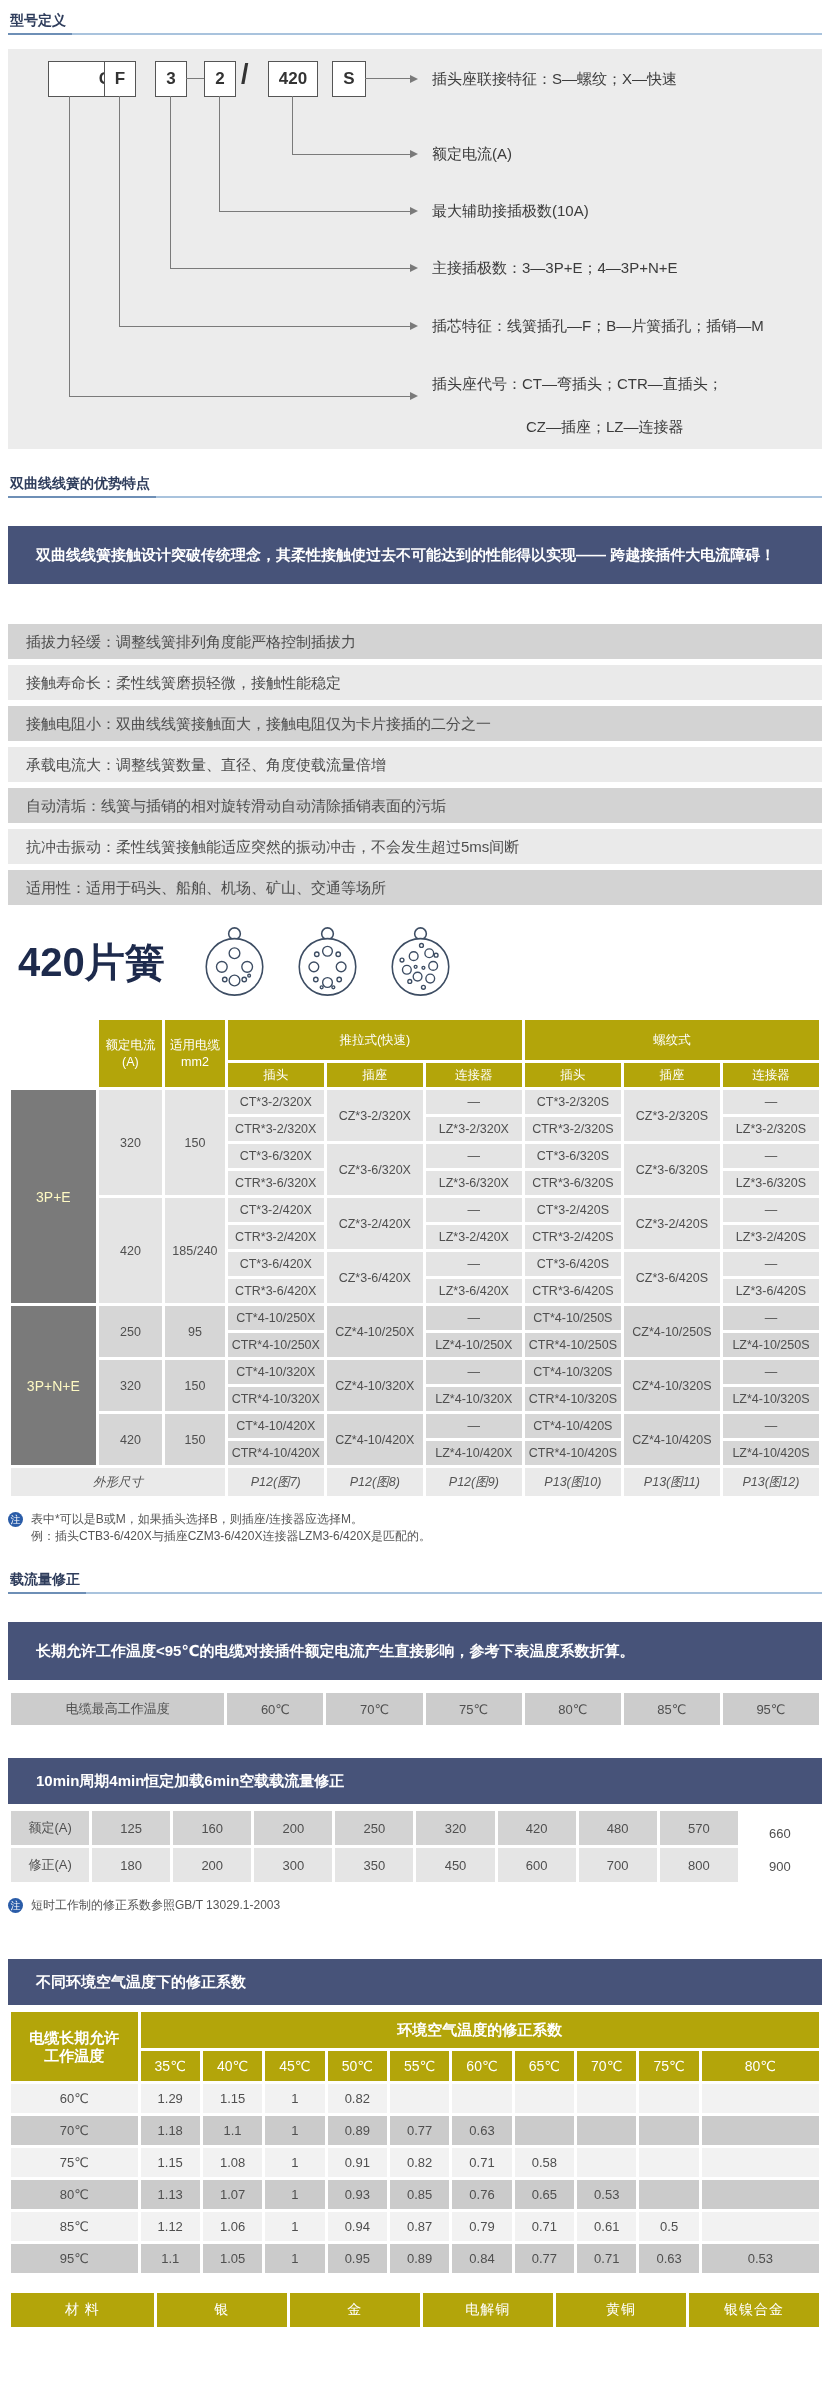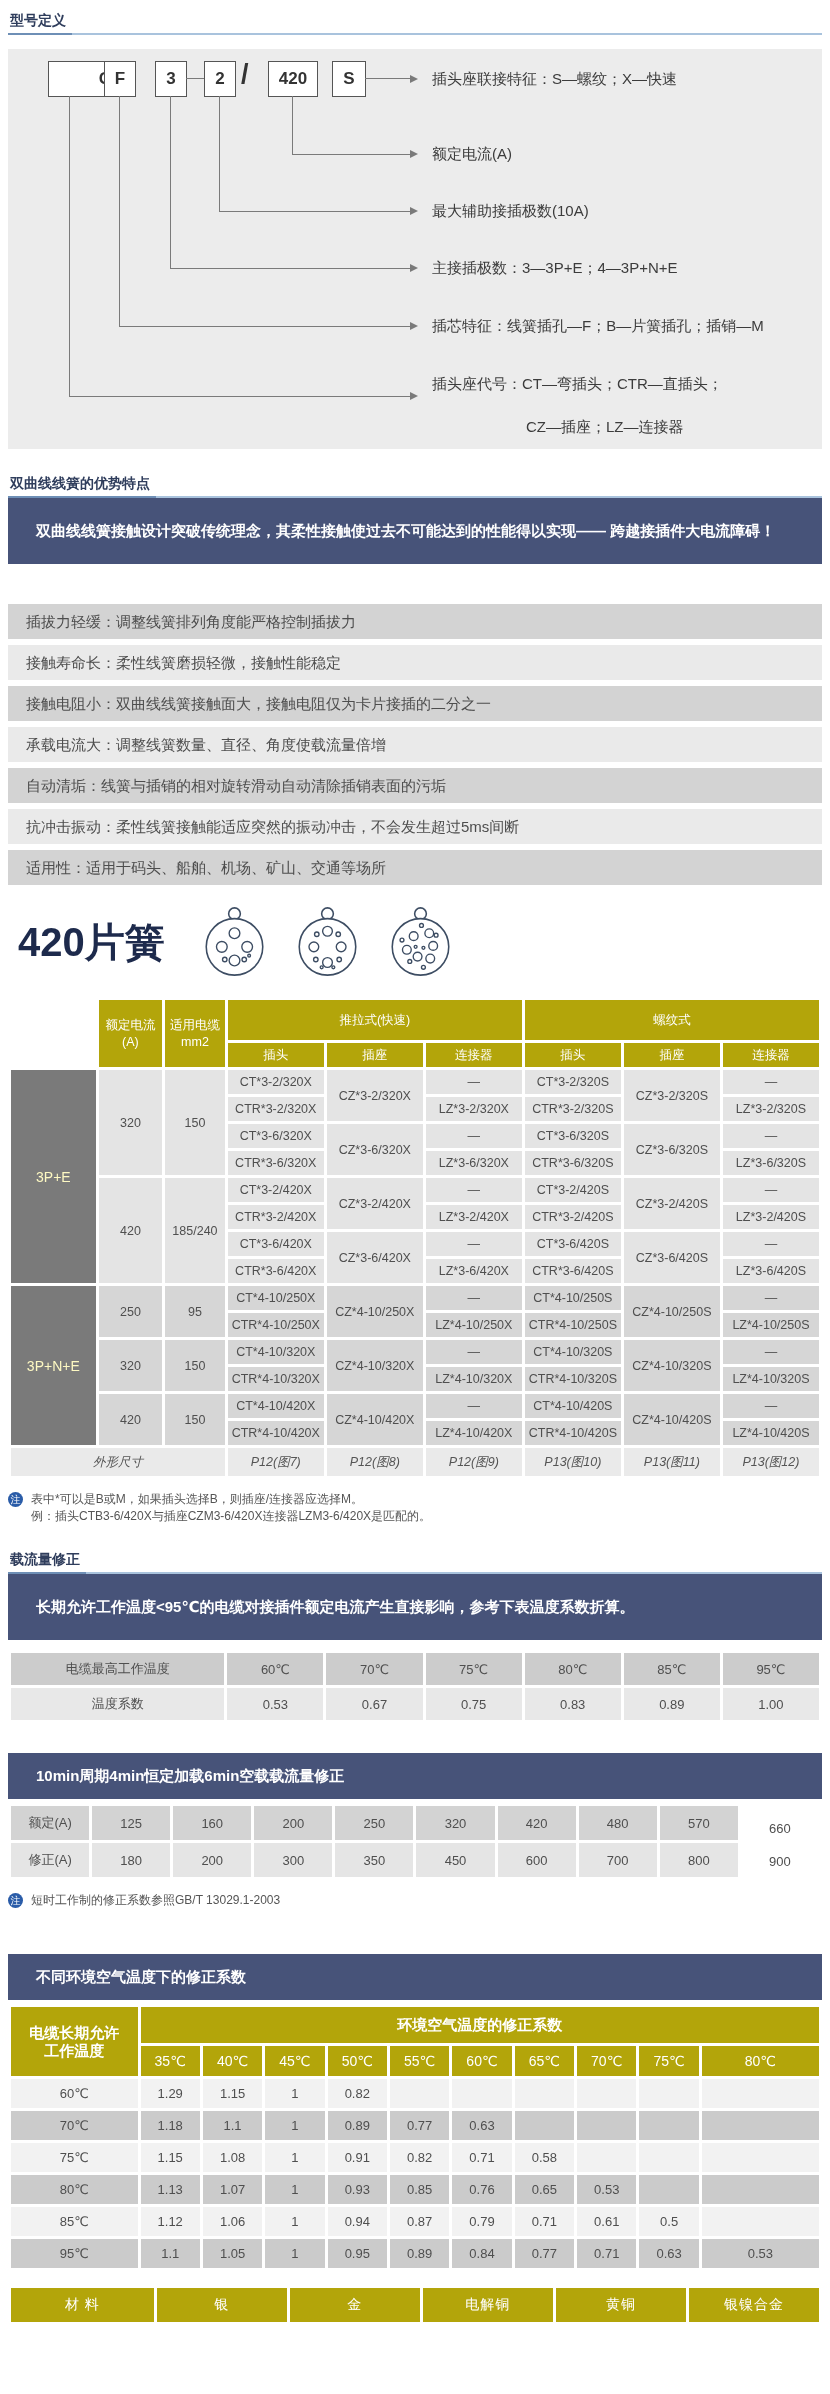--- a/index.html
+++ b/index.html
@@ -17,21 +17,21 @@
   .mbox{position:absolute;top:12px;height:34px;line-height:34px;text-align:center;
     background:#fff;border:1px solid #555;font-size:17px;font-weight:bold;color:#333;}
   .slash{position:absolute;top:10px;font-size:27px;color:#333;font-weight:bold;}
   .vline{position:absolute;width:1px;background:#7a7a7a;}
   .hline{position:absolute;height:1px;background:#7a7a7a;}
   .arrow{position:absolute;width:0;height:0;border-left:8px solid #7a7a7a;
     border-top:4px solid transparent;border-bottom:4px solid transparent;}
   .dlabel{position:absolute;left:424px;font-size:15px;color:#3c3c3c;line-height:22px;white-space:nowrap;}
 
   
-  .banner{margin-top:0;height:66px;background:#475379;color:#fff;font-size:15px;
+  .banner{margin-top:28px;height:58px;background:#475379;color:#fff;font-size:15px;
     font-weight:bold;display:flex;align-items:center;padding:0 28px;}
   .banner.short{height:46px;}
 
   
   .features{margin-top:40px;}
   .feat-row{height:35px;line-height:35px;padding-left:18px;font-size:15px;color:#4d4d4d;margin-bottom:6px;}
   .feat-row.dark{background:#d3d3d3;}
   .feat-row.light{background:#eaeaea;}
 
   
@@ -385,29 +385,20 @@
     <tbody>
         <tr class="r1">
       <td>电缆最高工作温度</td>
       <td>60℃</td>
       <td>70℃</td>
       <td>75℃</td>
       <td>80℃</td>
       <td>85℃</td>
       <td>95℃</td>
     </tr>
-    <tr class="r2">
-      <td>温度系数</td>
-      <td>0.53</td>
-      <td>0.67</td>
-      <td>0.75</td>
-      <td>0.83</td>
-      <td>0.89</td>
-      <td>1.00</td>
-    </tr>
   </tbody>
     </table>
 
   <div class="banner short" style="margin-top:30px;">10min周期4min恒定加载6min空载载流量修正</div>
 
   <table class="dtable">
     <colgroup>
         <col span="10" style="width:10%">
       </colgroup>
     <tbody>

